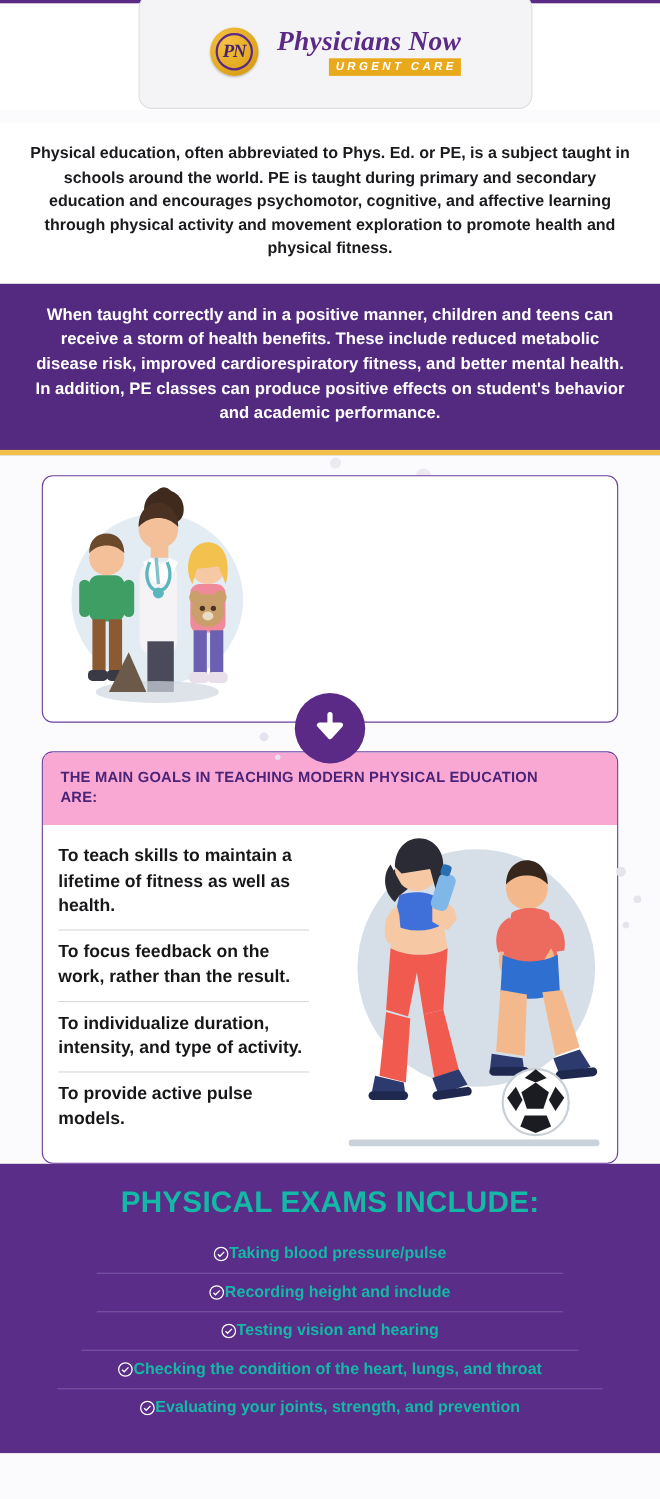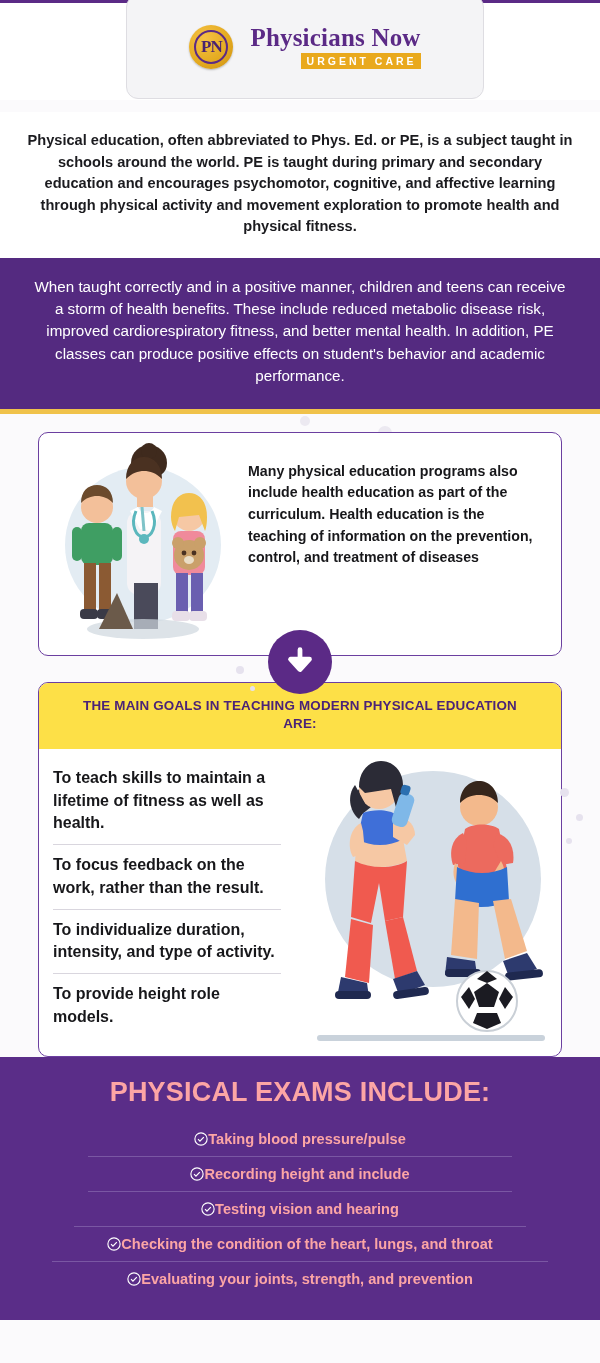--- a/index.html
+++ b/index.html
@@ -22,21 +22,21 @@
   }
   .logo-card {
     position: absolute;
     left: 126px; top: -8px;
     width: 358px; height: 104px;
     background: #f4f4f6;
     border: 1px solid #dedde2;
     border-radius: 12px;
     display: flex; align-items: center; justify-content: center;
   }
-  .logo-wrap { display: flex; align-items: center; gap: 17px; }
+  .logo-wrap { display: flex; align-items: center; gap: 17px; font-style: italic; }
   .logo-mark {
     width: 44px; height: 44px; border-radius: 50%;
     background: radial-gradient(circle at 35% 30%, #f6c244 0%, #e3a91f 60%, #c98c12 100%);
     display: flex; align-items: center; justify-content: center;
     position: relative;
     box-shadow: 0 1px 2px rgba(0,0,0,.25);
   }
   .logo-mark:before {
     content: "";
     position: absolute; left: 5px; top: 5px; right: 5px; bottom: 5px;
@@ -82,21 +82,21 @@
   }
 
   
   .purple-block {
     background: #542a80;
     color: #ffffff;
     text-align: center;
     padding: 18px 30px 22px 30px;
     font-size: 15.2px;
     line-height: 1.46;
-    font-weight: normal;
+    font-weight: bold;
     border-bottom: 5px solid #f0c24b;
   }
 
   
   .mid {
     position: relative;
     background: #fbfafc;
     padding: 18px 0 0 0;
   }
   .dot { position: absolute; border-radius: 50%; background: #ece9f1; }
@@ -135,26 +135,25 @@
 
   
   .goals {
     margin: 26px 38px 0 38px;
     background: #ffffff;
     border: 1.4px solid #6b3fa0;
     border-radius: 10px;
     overflow: hidden;
   }
   .goals-head {
-    background: #fde047;
+    background: #f9a8d4;
     color: #4b2377;
     font-size: 13.4px;
     font-weight: bold;
-    text-align: center;
-    padding: 14px 36px 15px 36px;
+    padding: 14px 36px 15px 16px;
     line-height: 1.38;
     letter-spacing: .2px;
   }
   .goals-body { position: relative; display: flex; min-height: 300px; }
   .goals-list { width: 258px; padding: 18px 10px 10px 14px; flex: none; }
   .goal-item {
     font-size: 16px;
     line-height: 1.42;
     color: #17171a;
     font-weight: bold;
@@ -164,21 +163,21 @@
     width: 228px;
   }
   .goal-item.last { border-bottom: none; }
   .goals-illus { position: relative; flex: 1; }
 
   
   .exams {
     position: relative;
     background: #5a2d88;
     padding: 20px 30px 24px 30px;
-    color: #fca5a5;
+    color: #14b8a6;
   }
   .exams-title {
     text-align: center;
     font-size: 27px;
     font-weight: bold;
     letter-spacing: .2px;
     margin-bottom: 14px;
   }
   .exam-row {
     display: flex;
@@ -273,37 +272,36 @@
           <circle cx="139" cy="110" r="6" fill="#caa06a"></circle>
           <circle cx="161" cy="110" r="6" fill="#caa06a"></circle>
           <circle cx="145" cy="120" r="2.4" fill="#4a3121"></circle>
           <circle cx="155" cy="120" r="2.4" fill="#4a3121"></circle>
           <ellipse cx="150" cy="127" rx="5" ry="4" fill="#eaddc6"></ellipse>
 
           <ellipse cx="104" cy="196" rx="56" ry="10" fill="#cfd7de" opacity=".7"></ellipse>
           <path d="M78 160l16 36h-34z" fill="#6b5a4a"></path>
         </svg>
       </div>
-      <div class="card-text">Many physical education programs also include health education as part of the curriculum. Health education is the teaching of information on the prevention, control, and treatment of diseases</div>
     </div>
 
     <div class="arrow-circle">
       <svg viewBox="0 0 40 40" width="38" height="38" aria-hidden="true">
         <path d="M20 7v16M20 28l-10-11h20z" stroke="#ffffff" stroke-width="5" fill="#ffffff" stroke-linejoin="round" stroke-linecap="round"></path>
       </svg>
     </div>
 
     <div class="goals">
       <div class="goals-head">THE MAIN GOALS IN TEACHING MODERN PHYSICAL EDUCATION ARE:</div>
       <div class="goals-body">
         <div class="goals-list">
           <div class="goal-item">To teach skills to maintain a lifetime of fitness as well as health.</div>
           <div class="goal-item">To focus feedback on the work, rather than the result.</div>
           <div class="goal-item">To individualize duration, intensity, and type of activity.</div>
-          <div class="goal-item last">To provide height role models.</div>
+          <div class="goal-item last">To provide active pulse models.</div>
         </div>
         <div class="goals-illus">
           <svg viewBox="0 0 268 300" width="268" height="300" preserveAspectRatio="xMidYMax meet" aria-hidden="true">
             <circle cx="136" cy="130" r="108" fill="#d6dfe8"></circle>
 
             <g>
               <path d="M62 40c-6 8-6 20 2 26l10-8z" fill="#2b2b36"></path>
               <circle cx="82" cy="40" r="20" fill="#f6c8a4"></circle>
               <path d="M62 38c0-16 10-26 22-26s22 10 22 24c0 16-6 26-6 26l-6-22-26 4z" fill="#2b2b36"></path>
               <path d="M58 36c-8 10-6 26 4 34l8-12z" fill="#2b2b36"></path>

